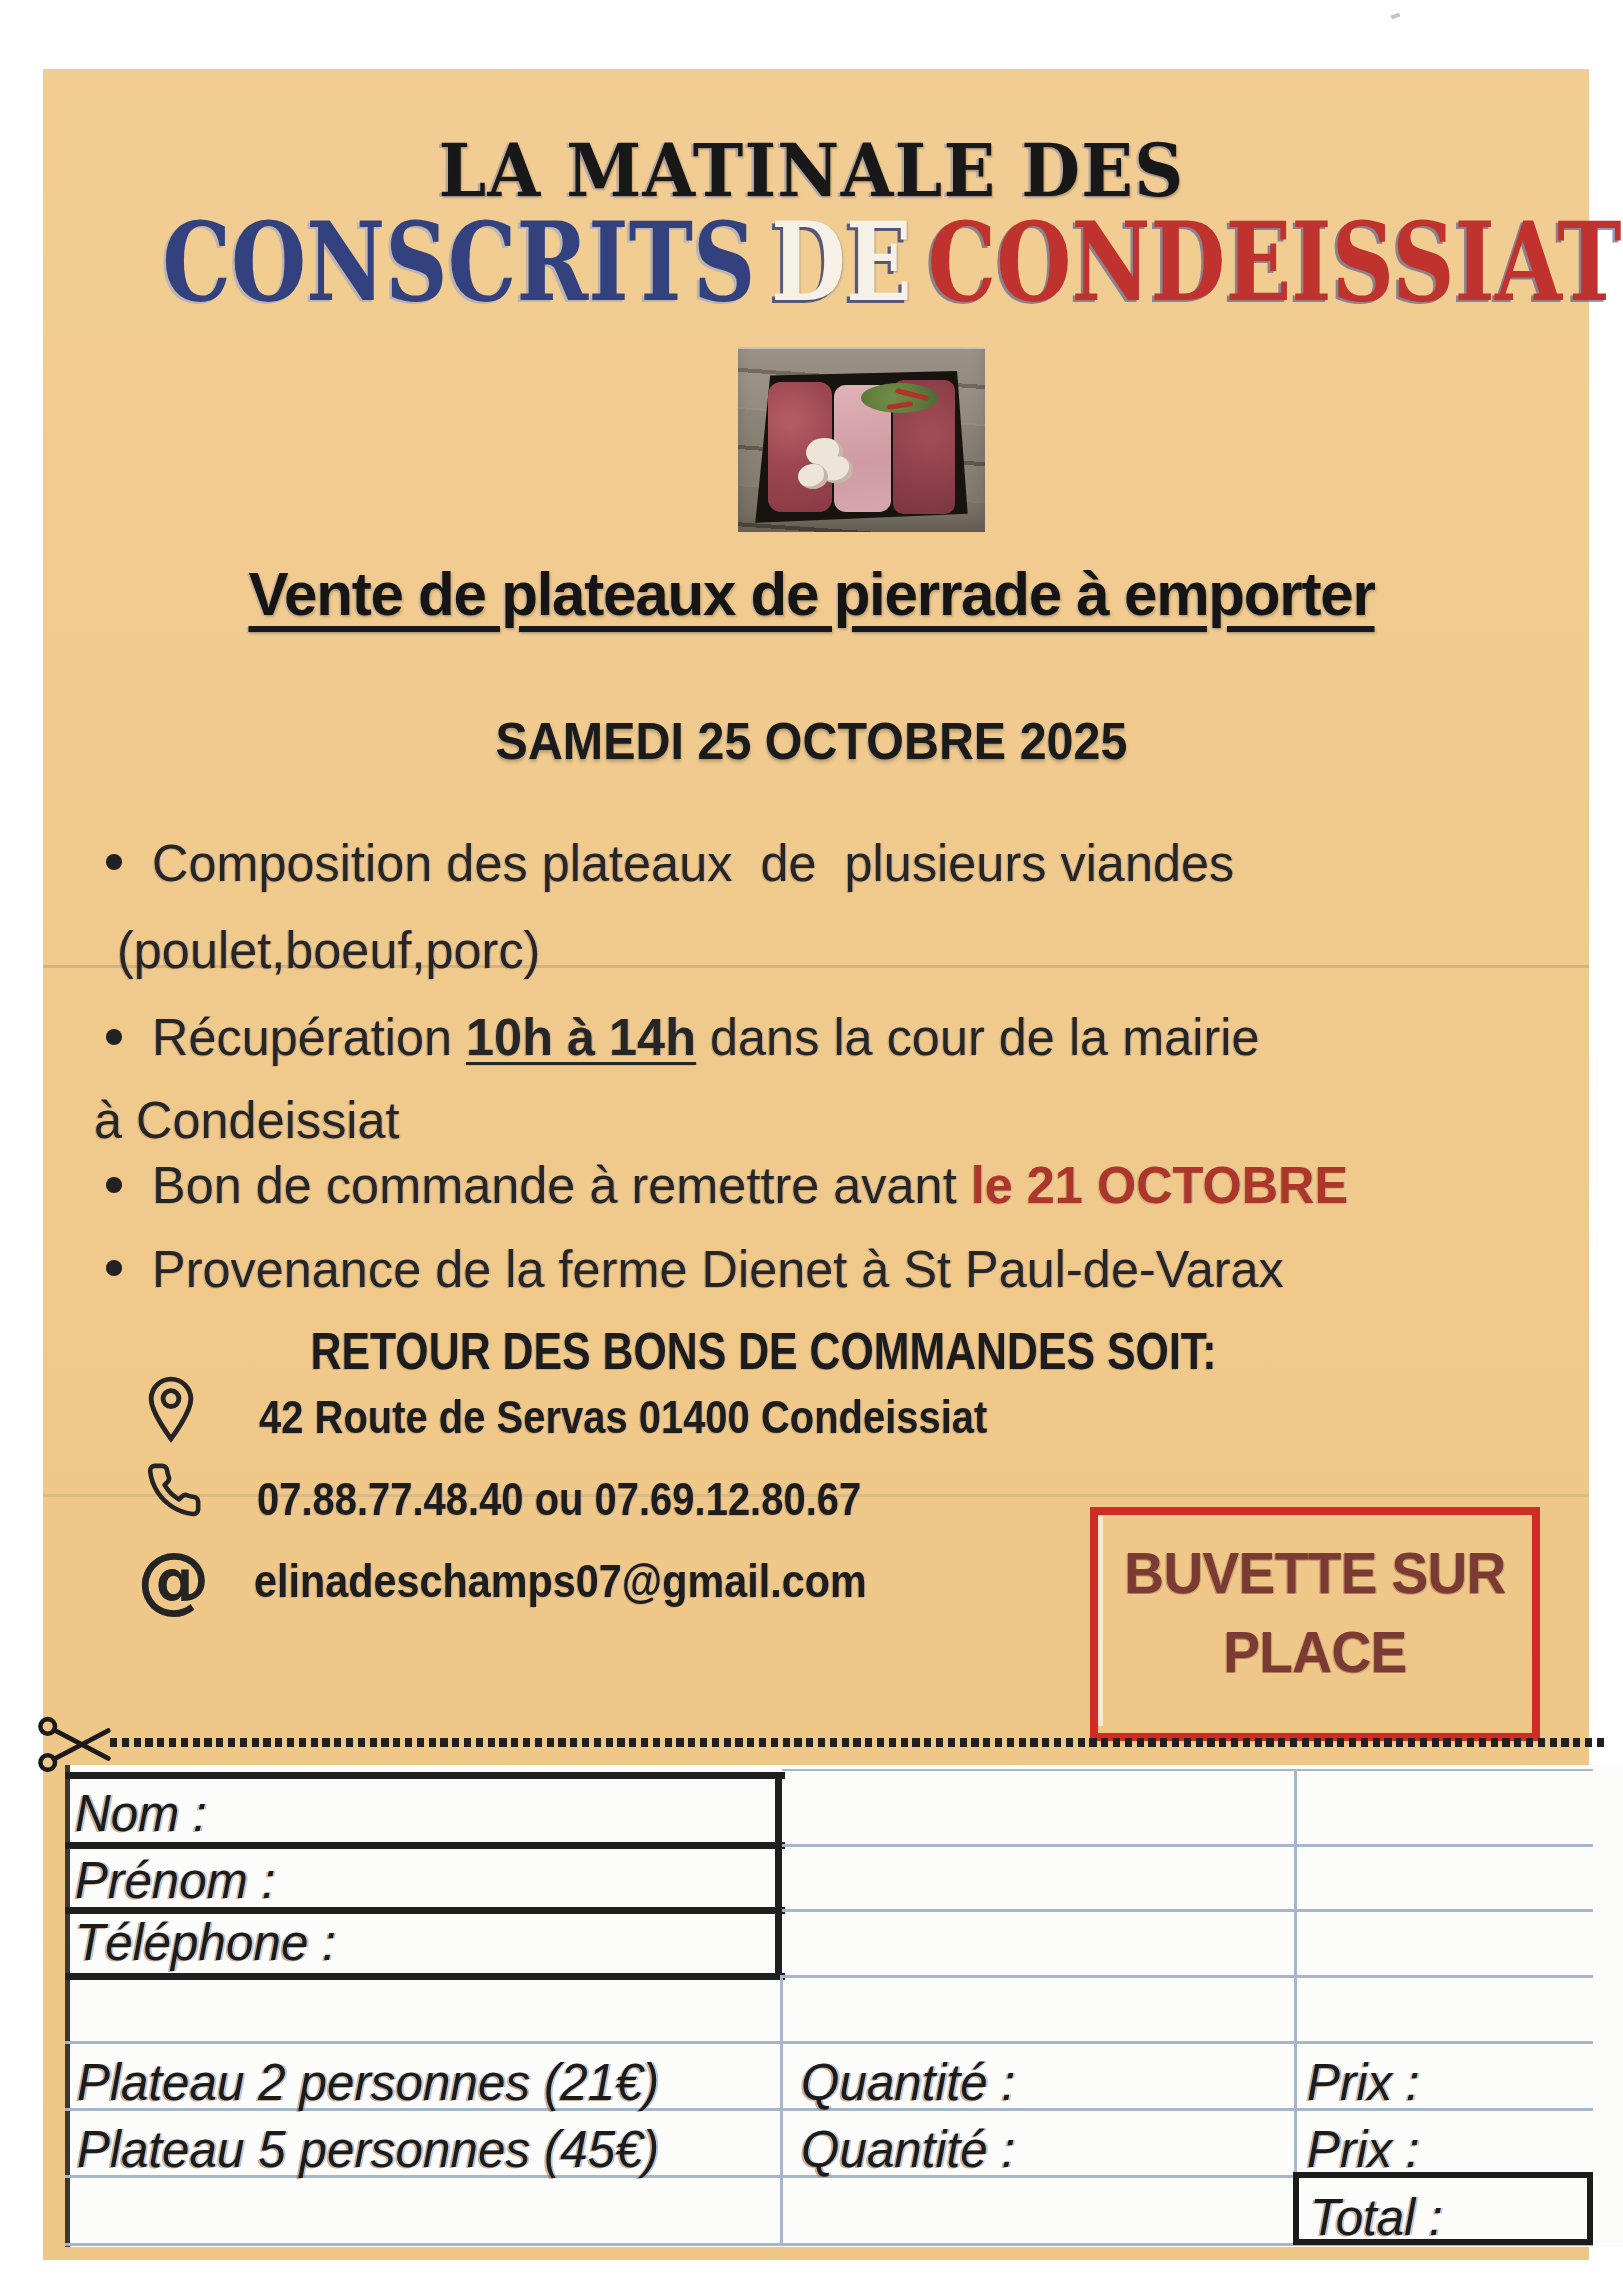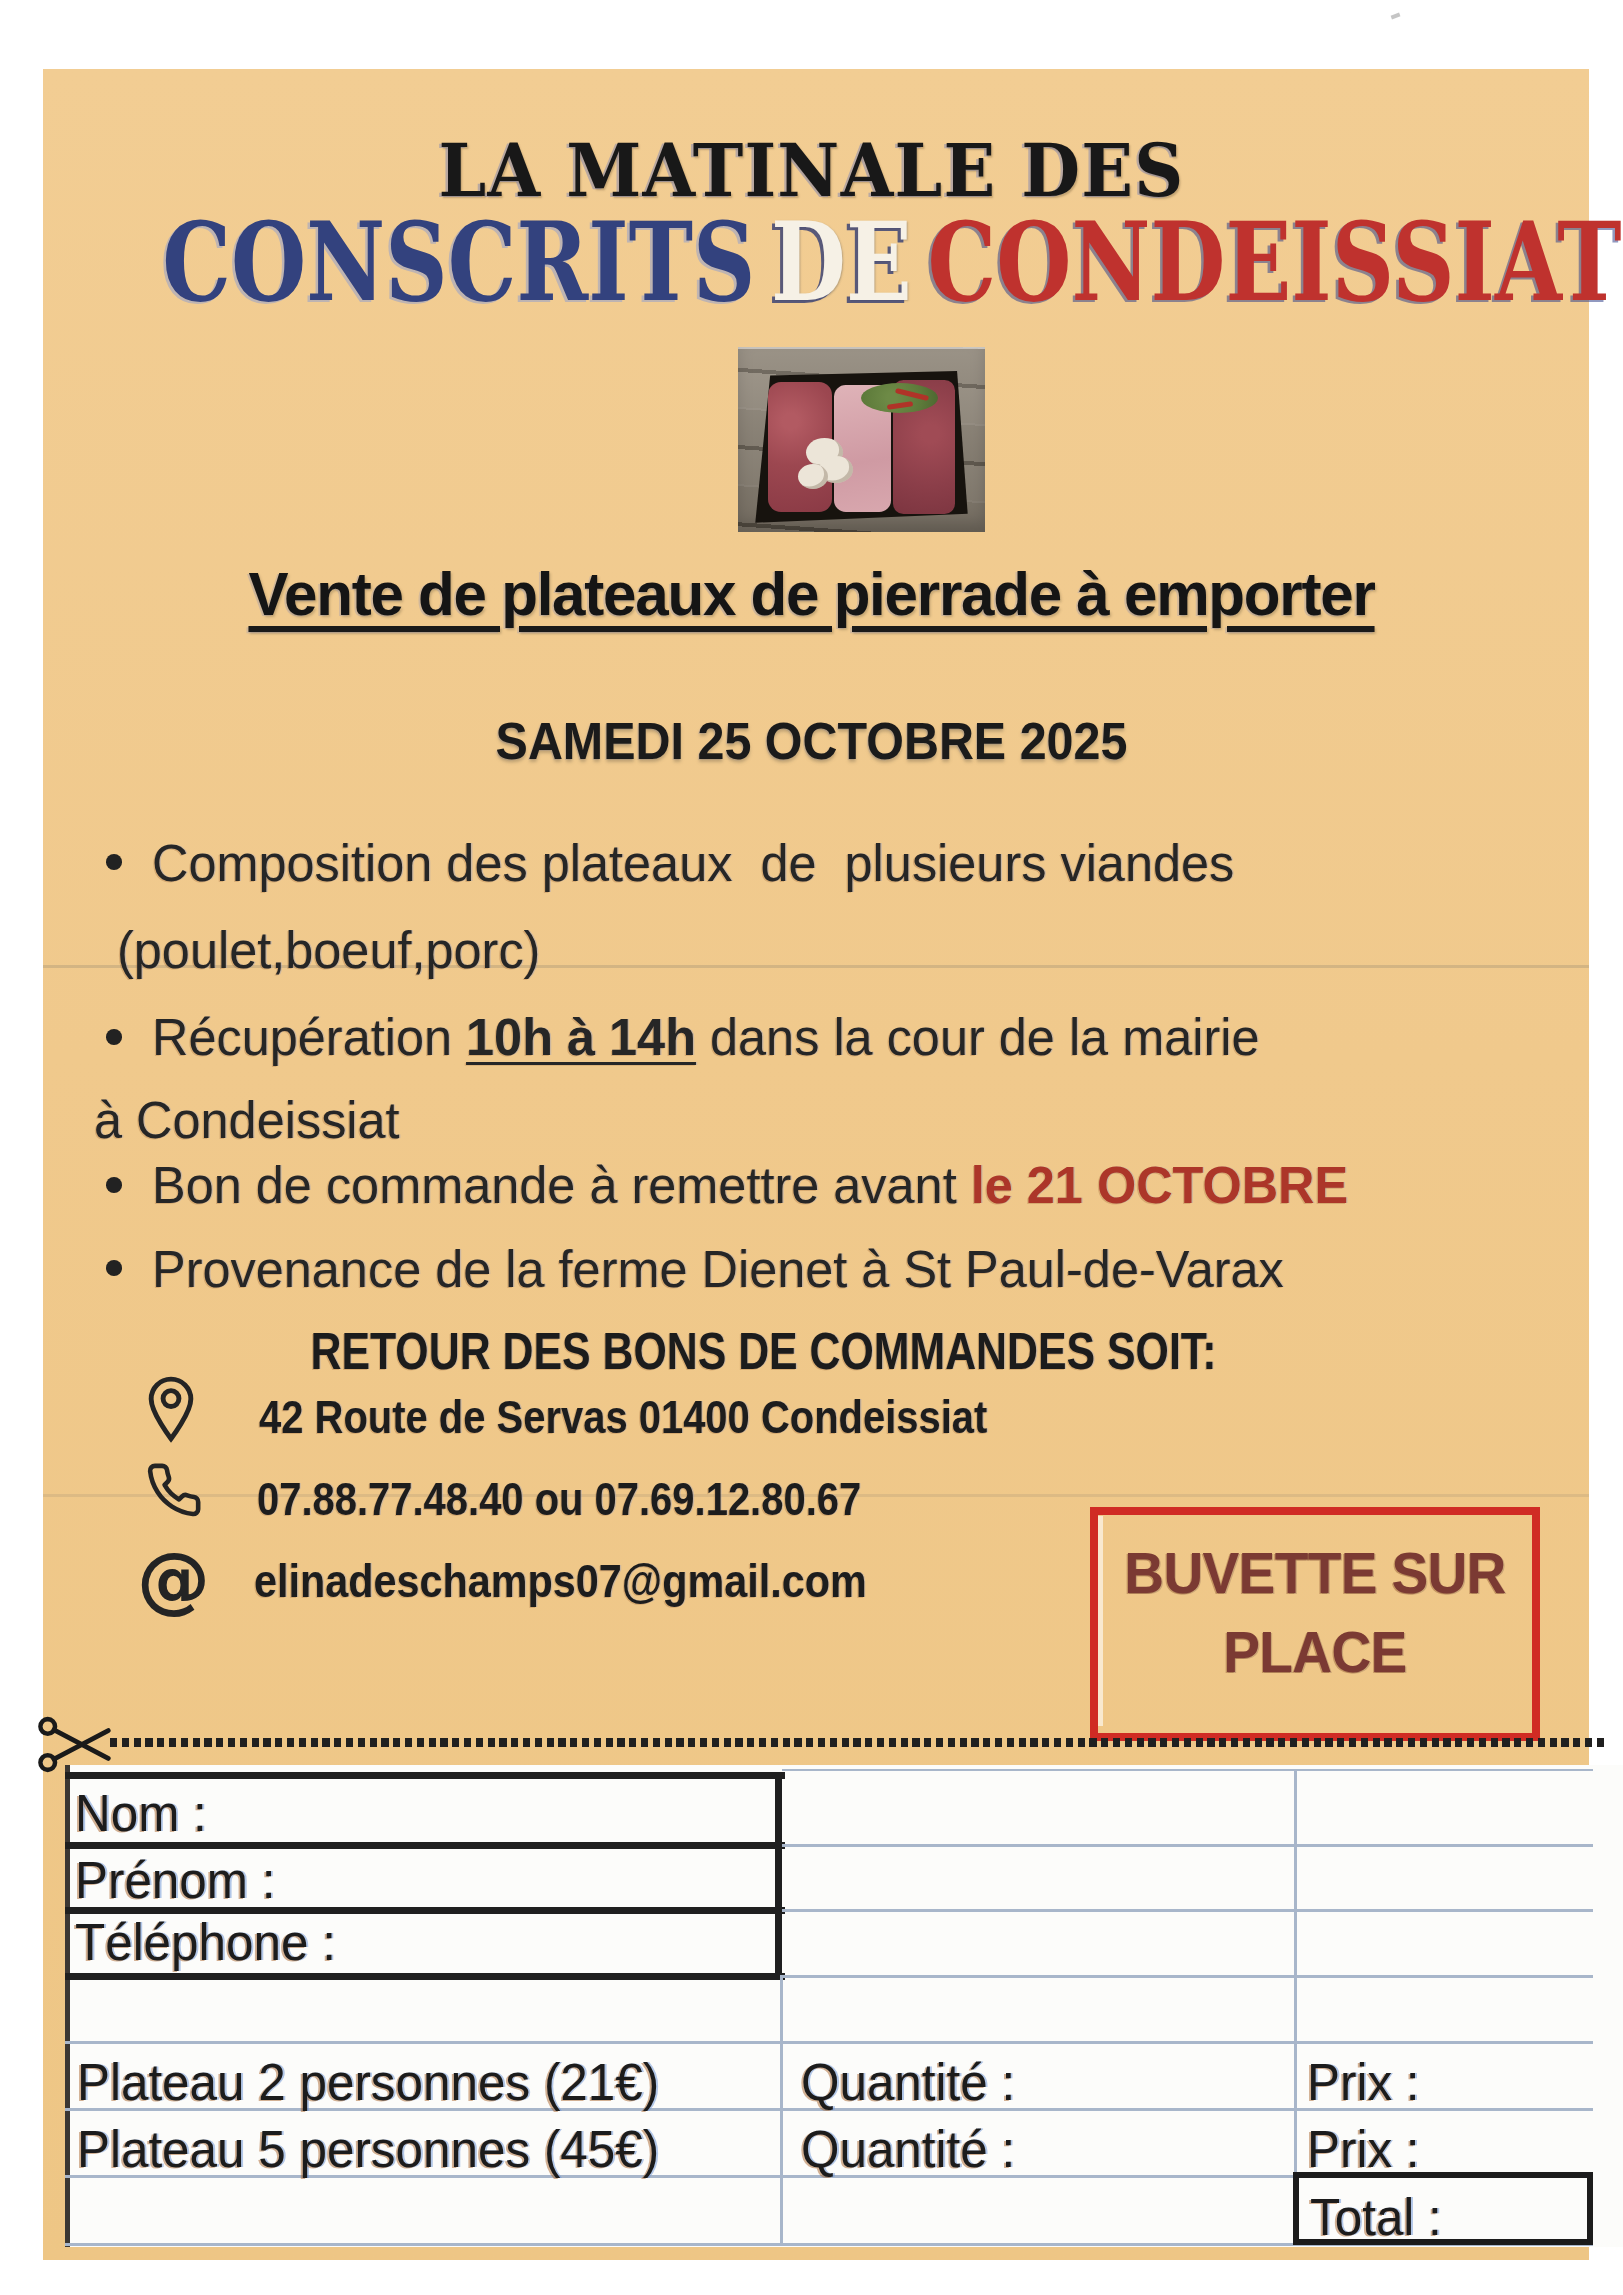--- a/index.html
+++ b/index.html
@@ -100,21 +100,21 @@
   #buvette .l{font-weight:bold;font-size:58px;color:#7b3a33;letter-spacing:-0.7px;transform:scaleX(.95);
     line-height:79px;text-shadow:-1.3px 0.7px 0 rgba(120,60,30,.35),1.3px 0.7px 0 rgba(90,60,60,.25);}
   #buvette .l1{margin-top:18.3px;}
 
   
   #scissors{left:38px;top:1715px;width:73px;height:59px;}
   #cutline{left:110px;top:1738px;width:1498px;height:8.5px;
     background:repeating-linear-gradient(90deg,#202020 0 7.2px,transparent 7.2px 11.8px);}
 
   
-  #form{left:65px;top:1765px;width:1558px;height:482px;background:#fcfcfa;}
+  #form{left:65px;top:1765px;width:1558px;height:482px;background:#fcfcfa;font-style:italic;}
   #form .k{position:absolute;background:#1f1f1f;}         
   #form .b{position:absolute;background:#a8b6ca;}         
   #form .ldr{position:absolute;left:0;top:0;width:4.6px;height:482px;background:#3b3733;}
   #kh1{left:0;top:7.2px;width:720px;height:6.5px;}
   #kh2{left:0;top:77px;width:720px;height:6.5px;}
   #kh3{left:0;top:142px;width:720px;height:6.5px;}
   #kh4{left:0;top:208px;width:720px;height:6.5px;}
   #kv1{left:710px;top:7.2px;width:6.5px;height:207px;}
   #bh0{left:717px;top:3.9px;width:811px;height:2.6px;}
   #bh1{left:717px;top:79px;width:811px;height:2.6px;}

